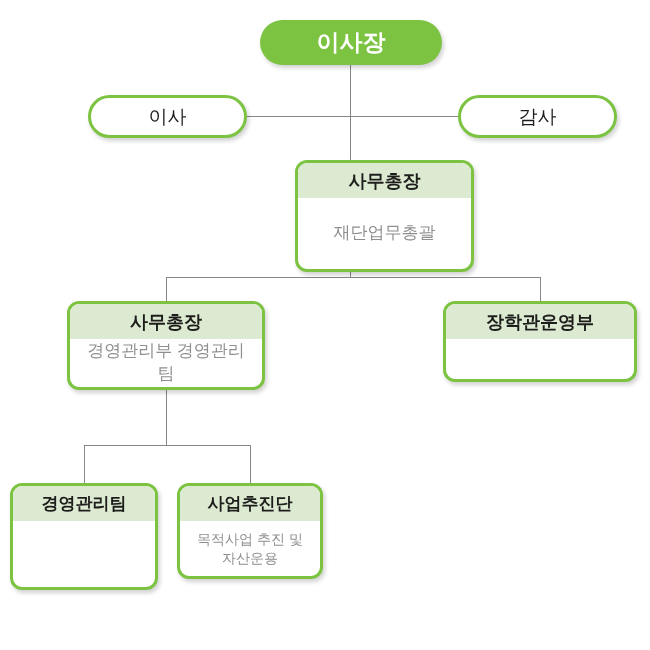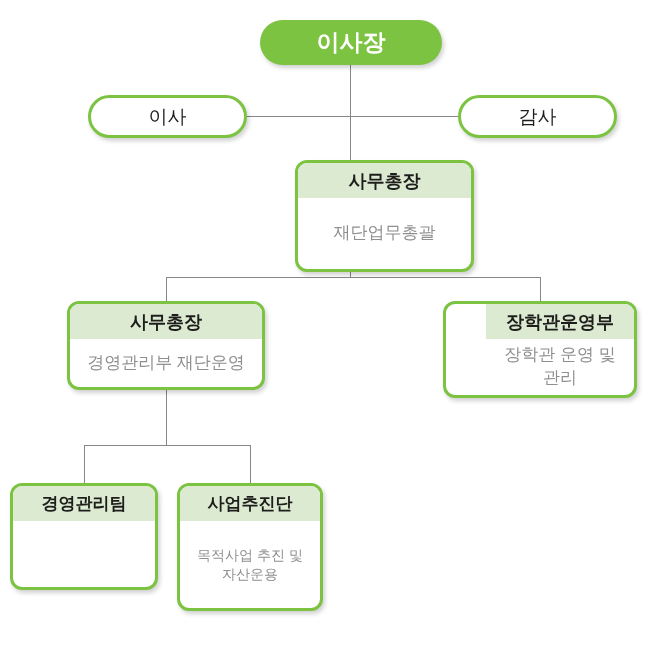--- a/index.html
+++ b/index.html
@@ -110,28 +110,27 @@
     <span>감사</span>
   </div>
 
   <div class="box" style="left:263px; top:160px; width:179px; height:112px;margin-left:32px;">
     <div class="box-header">사무총장</div>
     <div class="box-body">재단업무총괄</div>
   </div>
 
   <div class="box" style="left:67px; top:301px; width:198px; height:89px;">
     <div class="box-header">사무총장</div>
-    <div class="box-body">경영관리부 재단운영</div>
+    <div class="box-body">경영관리부 경영관리팀</div>
   </div>
-  <div class="box" style="left:443px; top:301px; width:194px; height:97px;padding-left:40px;">
+  <div class="box" style="left:443px; top:301px; width:194px; height:81px;">
     <div class="box-header">장학관운영부</div>
-    <div class="box-body">장학관 운영 및 관리</div>
   </div>
 
   <div class="box small" style="left:10px; top:483px; width:148px; height:107px;">
     <div class="box-header">경영관리팀</div>
   </div>
-  <div class="box small" style="left:177px; top:483px; width:146px; height:128px;">
+  <div class="box small" style="left:177px; top:483px; width:146px; height:96px;">
     <div class="box-header">사업추진단</div>
     <div class="box-body">목적사업 추진 및 자산운용</div>
   </div>
 
 </div>
 
 </body></html>

